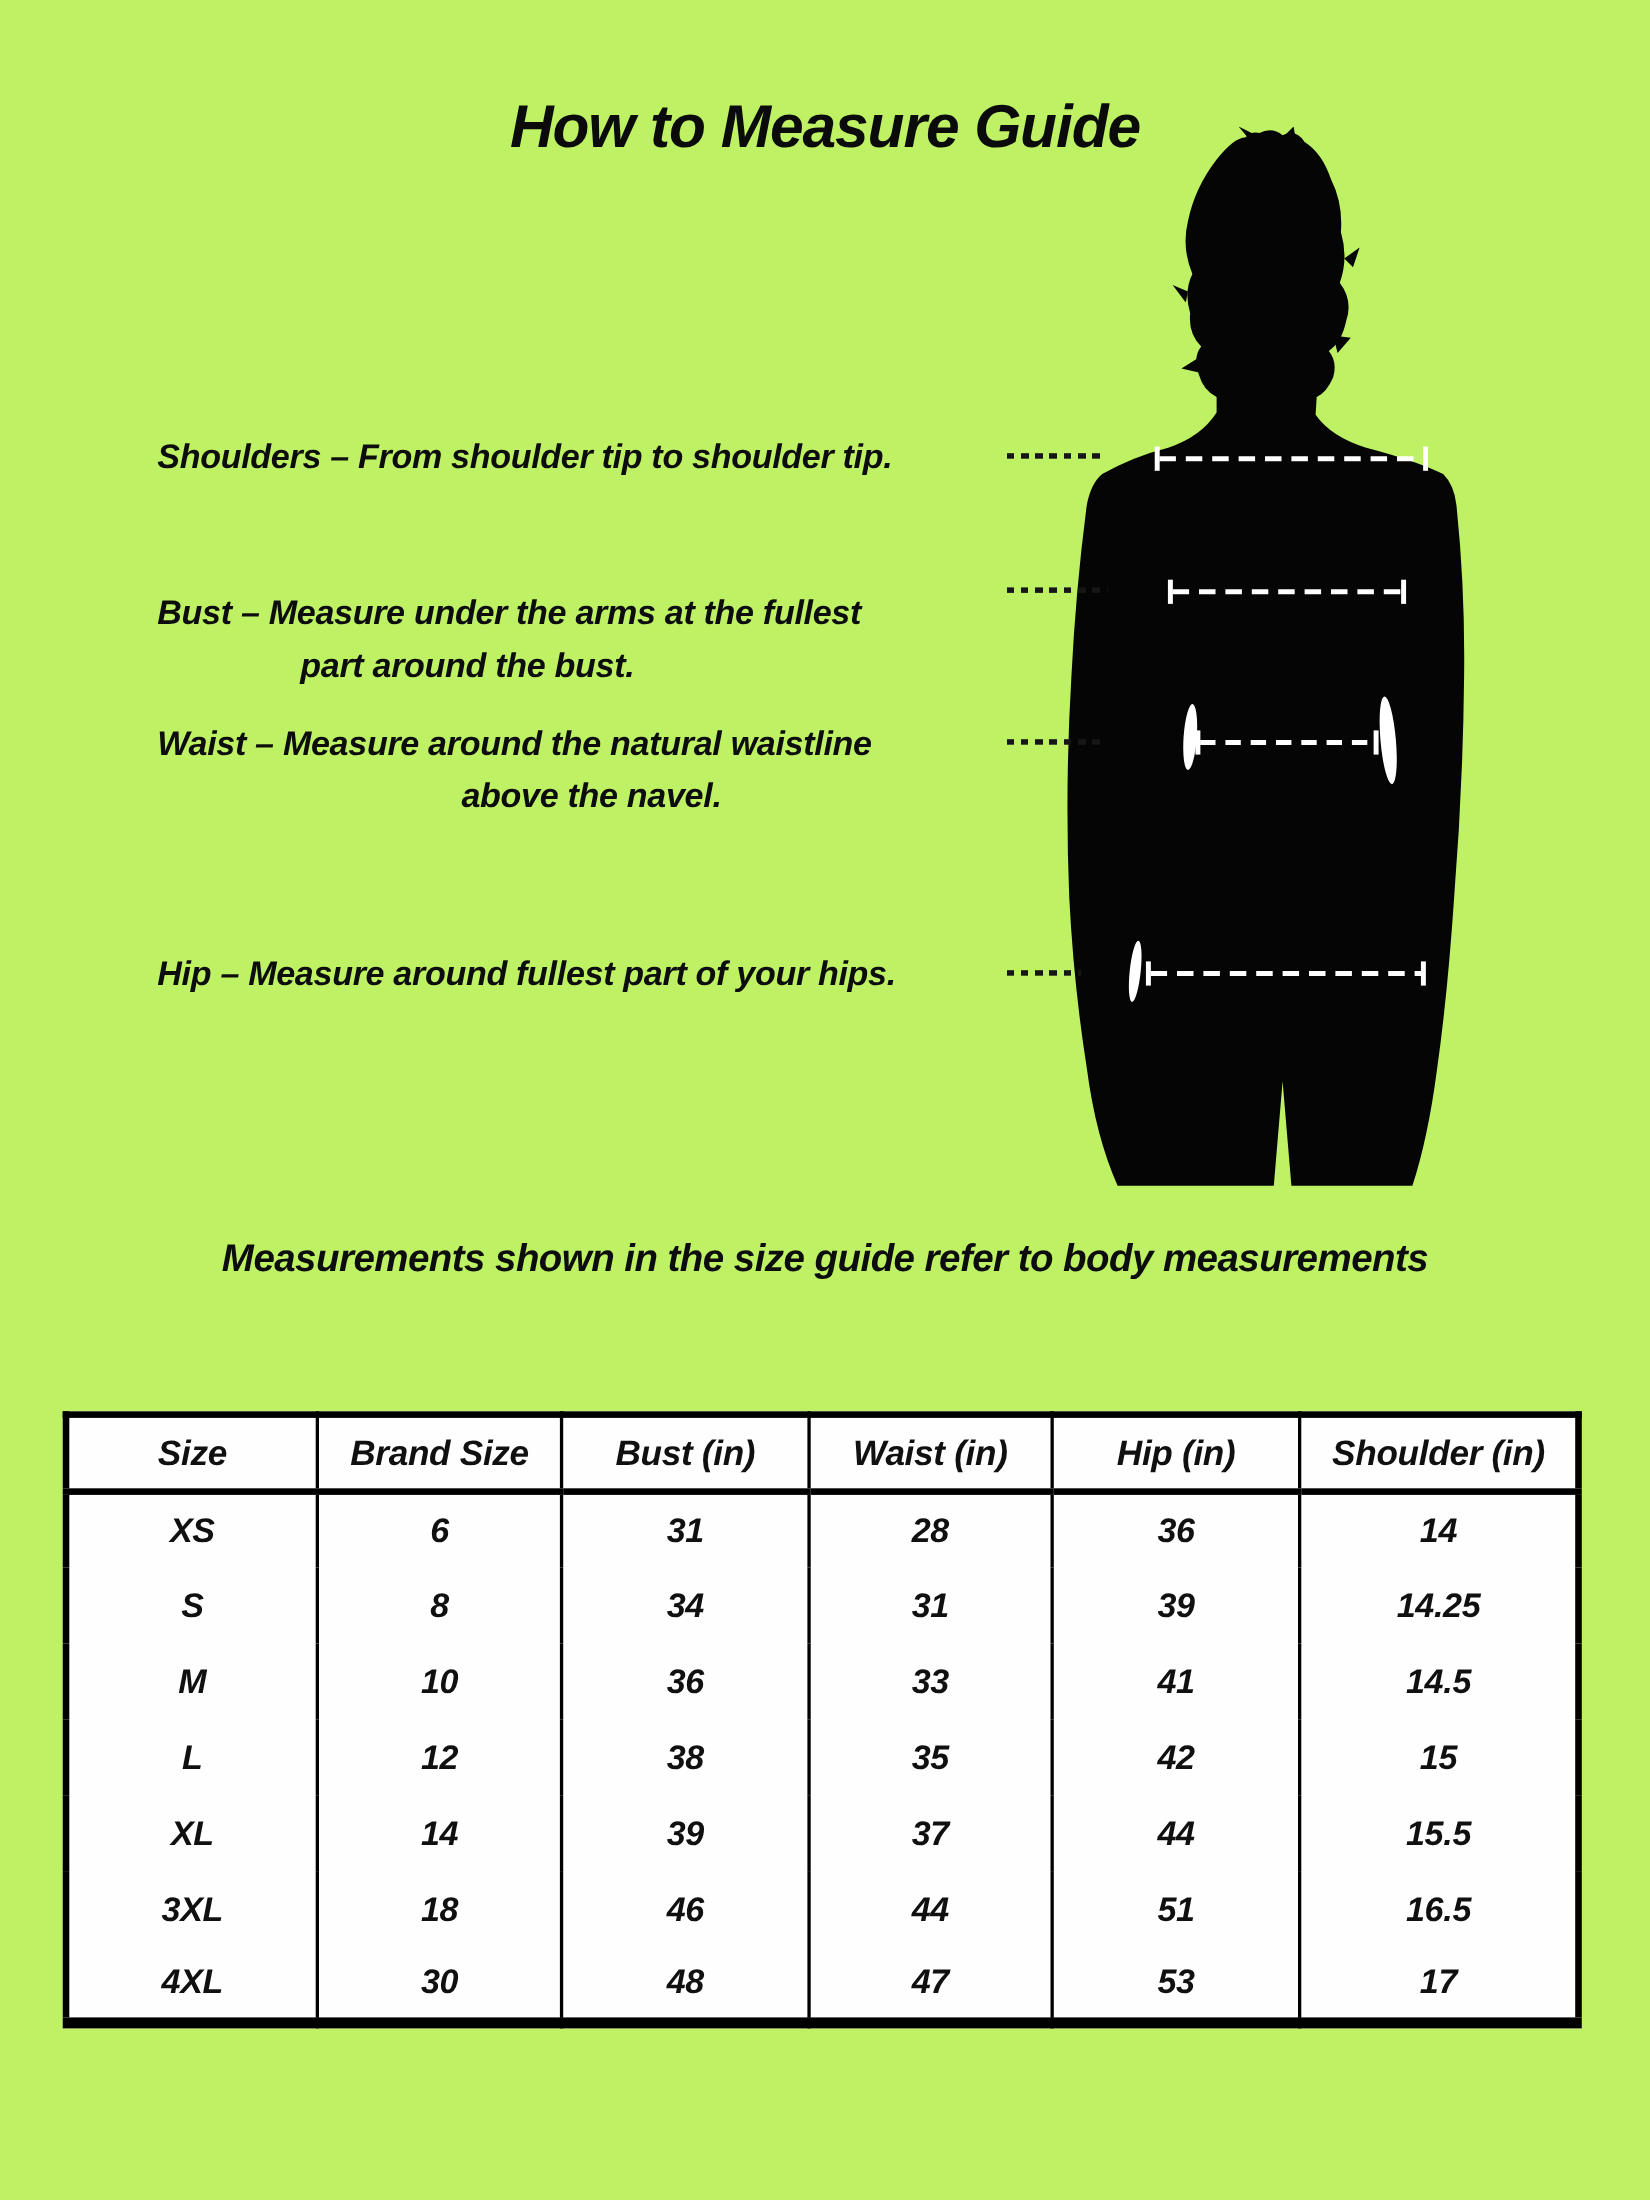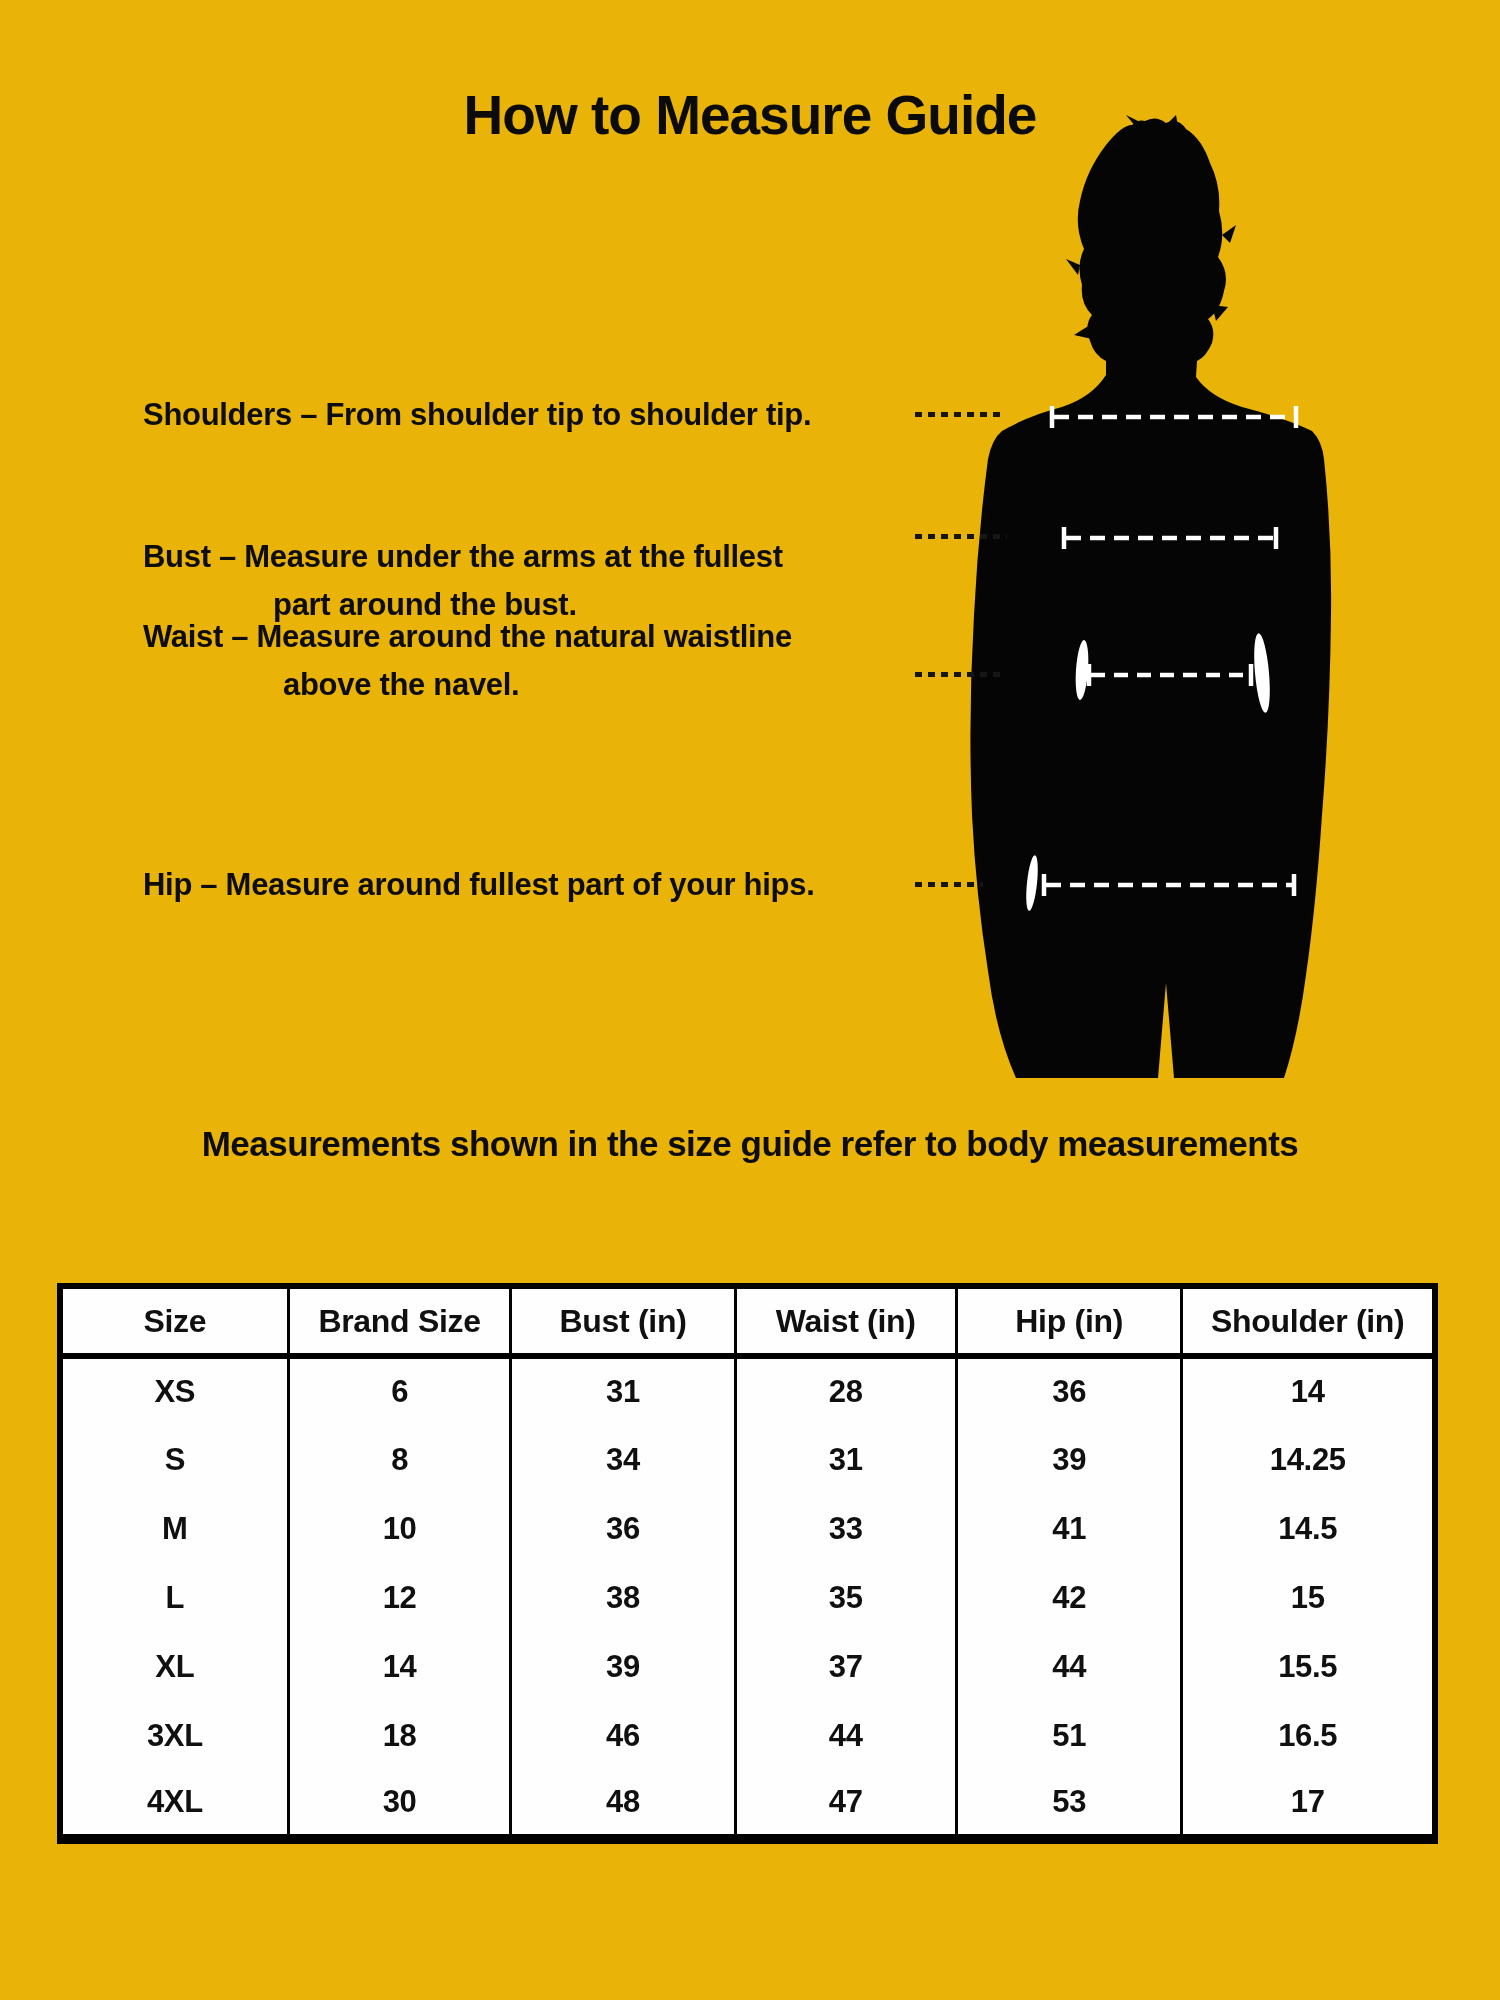--- a/index.html
+++ b/index.html
@@ -1,23 +1,24 @@
 <!DOCTYPE html>
 <html><head>
 <meta charset="utf-8">
 <title>How to Measure Guide</title>
 <style>
   html,body{margin:0;padding:0;background:#ffffff;}
   .page{
     position:relative;
     width:1500px;height:2000px;
-    background:#eab308;
+    background:#bef264;
     font-family:"Liberation Sans","DejaVu Sans",sans-serif;
     color:#0c0c0c;
     overflow:hidden;
+    font-style:italic;
   }
   .title{
     position:absolute;top:83px;left:0;width:100%;
     text-align:center;
     font-size:55px;font-weight:bold;letter-spacing:-1px;
     color:#0b0b0b;
   }
   
   .mlabel{
     position:absolute;left:143px;
@@ -138,21 +139,21 @@
     </g>
   </svg>
 
   <div class="mlabel bust" style="top:533px;">
     <span class="l1">Bust – Measure under the arms at the fullest</span>
     <span class="l2">part around the bust.</span>
   </div>
   <div class="mlabel shoulders" style="top:391px;">
     <span class="l1">Shoulders – From shoulder tip to shoulder tip.</span>
   </div>
-  <div class="mlabel waist" style="top:613px;">
+  <div class="mlabel waist" style="top:652px;text-align:center;">
     <span class="l1">Waist – Measure around the natural waistline</span>
     <span class="l2">above the navel.</span>
   </div>
   <div class="mlabel hip" style="top:861px;">
     <span class="l1">Hip – Measure around fullest part of your hips.</span>
   </div>
 
   <div class="leader shoulders"></div>
   <div class="leader bust"></div>
   <div class="leader waist"></div>

